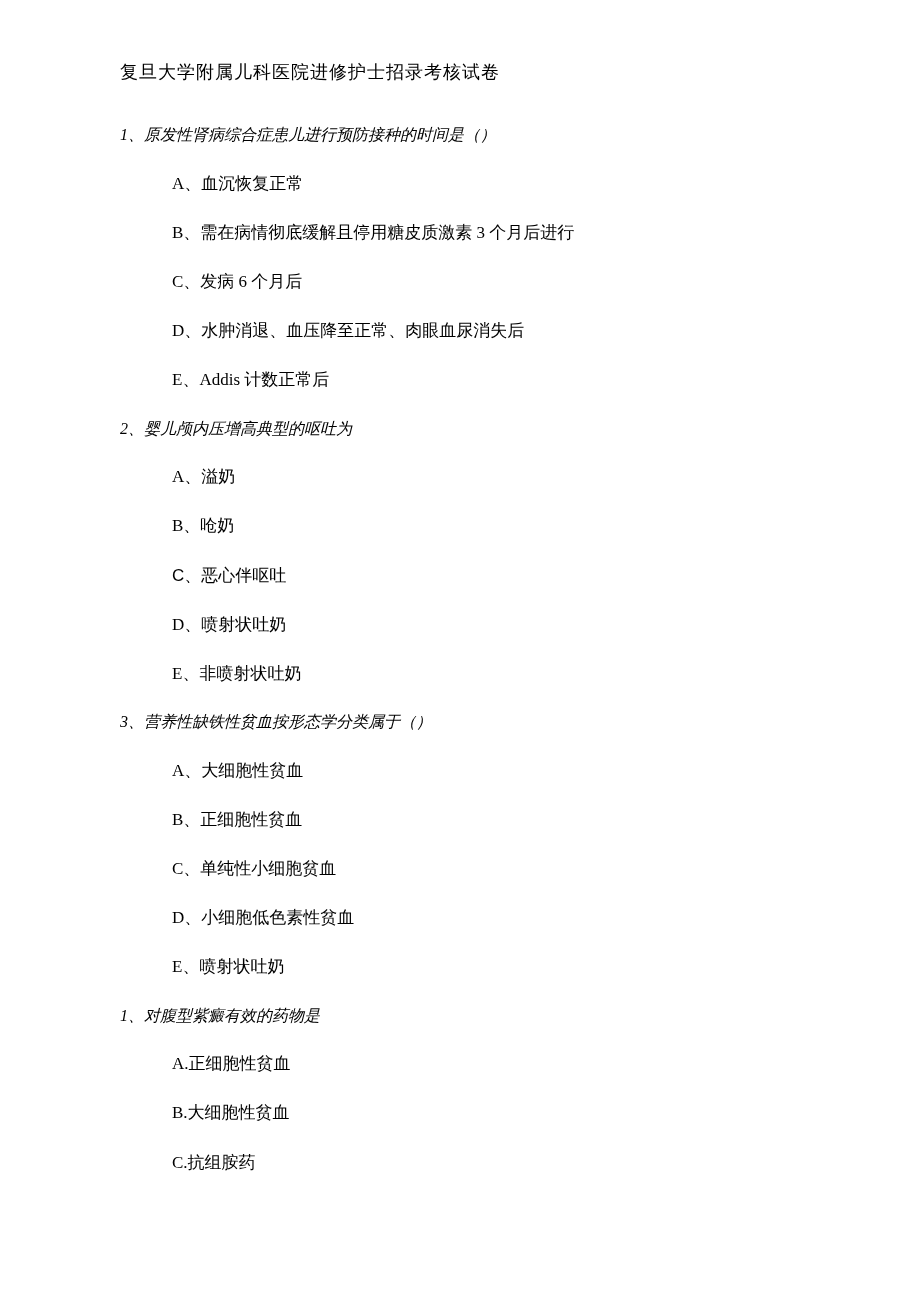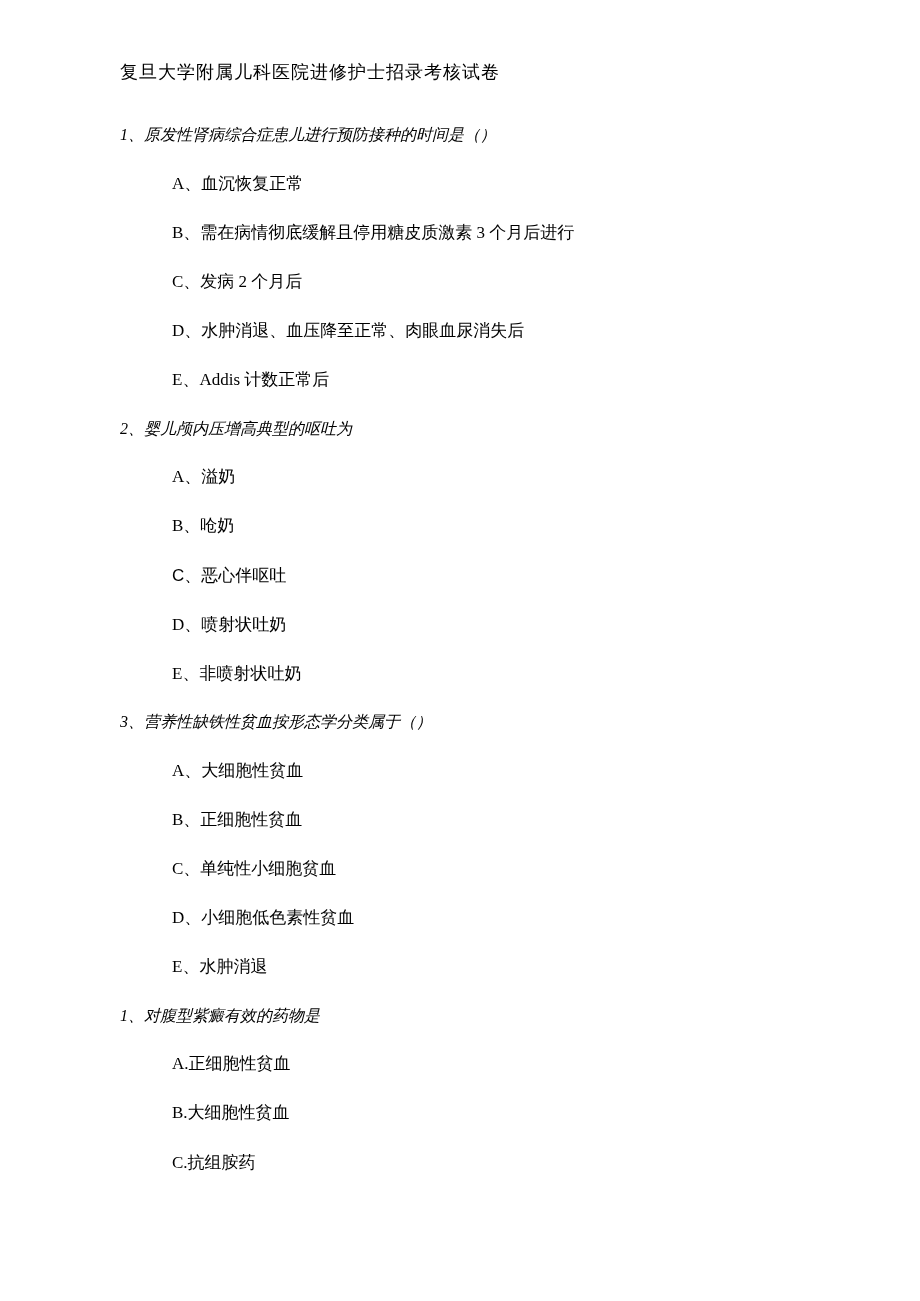--- a/index.html
+++ b/index.html
@@ -47,21 +47,21 @@
 <body>
 
 <div class="title">复旦大学附属儿科医院进修护士招录考核试卷</div>
 
 <div id="questions-container">
     <div class="question">
       <div class="question-stem">1、原发性肾病综合症患儿进行预防接种的时间是（）</div>
       <div class="options">
         <div class="option">A、血沉恢复正常</div>
         <div class="option">B、需在病情彻底缓解且停用糖皮质激素 3 个月后进行</div>
-        <div class="option">C、发病 2 个月后</div>
+        <div class="option">C、发病 6 个月后</div>
         <div class="option">D、水肿消退、血压降至正常、肉眼血尿消失后</div>
         <div class="option">E、Addis 计数正常后</div>
       </div>
     </div>
     <div class="question">
       <div class="question-stem">2、婴儿颅内压增高典型的呕吐为</div>
       <div class="options">
         <div class="option">A、溢奶</div>
         <div class="option">B、呛奶</div>
         <div class="option"><span class="option-c-special">C</span><span>、恶心伴呕吐</span></div>
@@ -69,21 +69,21 @@
         <div class="option">E、非喷射状吐奶</div>
       </div>
     </div>
     <div class="question">
       <div class="question-stem">3、营养性缺铁性贫血按形态学分类属于（）</div>
       <div class="options">
         <div class="option">A、大细胞性贫血</div>
         <div class="option">B、正细胞性贫血</div>
         <div class="option">C、单纯性小细胞贫血</div>
         <div class="option">D、小细胞低色素性贫血</div>
-        <div class="option">E、水肿消退</div>
+        <div class="option">E、喷射状吐奶</div>
       </div>
     </div>
     <div class="question">
       <div class="question-stem">1、对腹型紫癜有效的药物是</div>
       <div class="options">
         <div class="option">A.正细胞性贫血</div>
         <div class="option">B.大细胞性贫血</div>
         <div class="option">C.抗组胺药</div>
       </div>
     </div>

